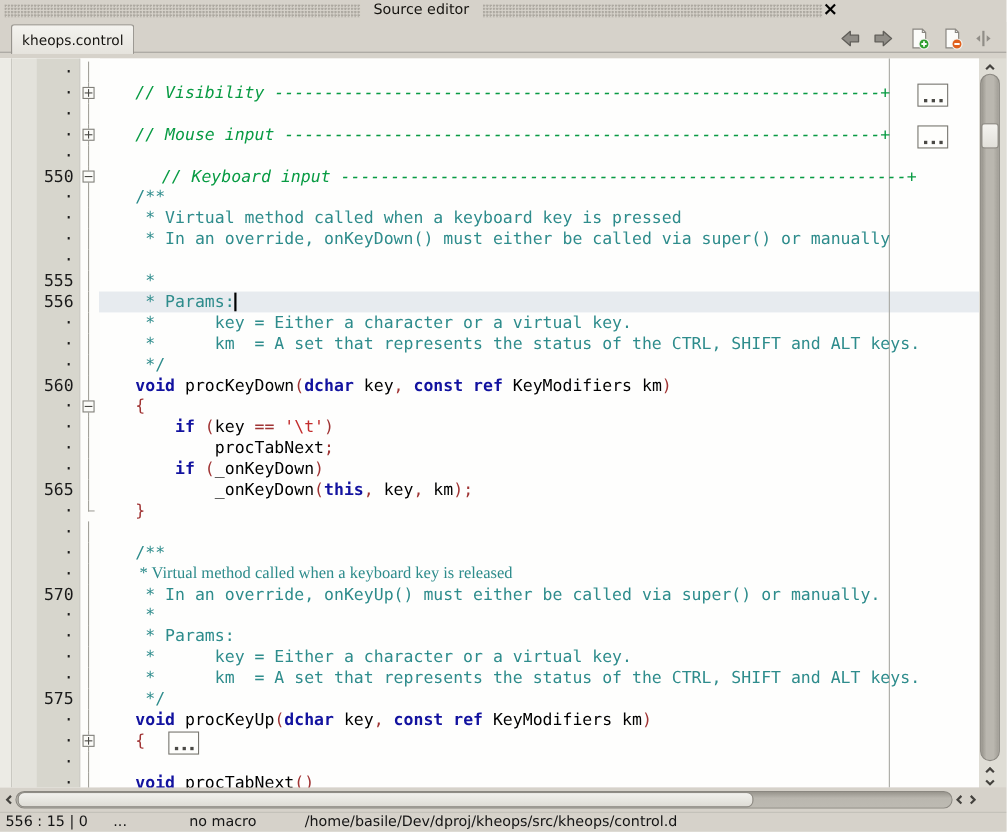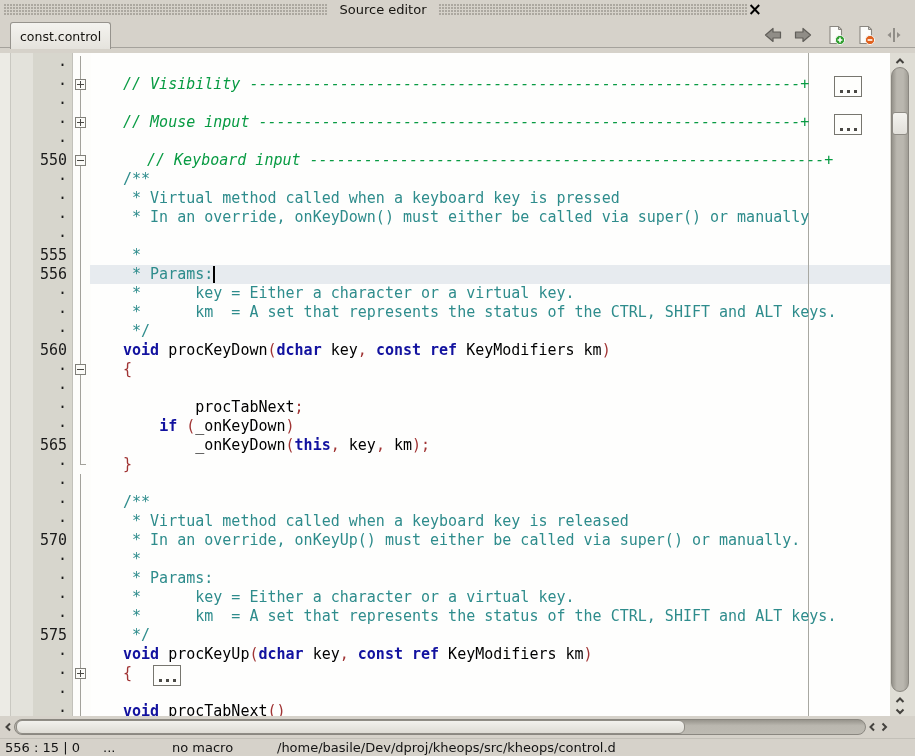--- a/index.html
+++ b/index.html
@@ -76,21 +76,21 @@
 <div class="window">
 
   <div class="titlebar">
     <div class="titledots"></div>
     <div class="titletext">Source editor</div>
     <div class="closebtn">×</div>
   </div>
 
   <div class="tabbar">
     <div class="tab">
-      <span>const.control</span>
+      <span>kheops.control</span>
     </div>
     <div class="toolicon" style="left:762px;">
       <svg width="22" height="22" viewBox="0 0 22 22">
         <path d="M3.5 11 L11 4.5 V8 H18.5 V14 H11 V17.5 Z" fill="#908D87" stroke="#605E59" stroke-width="1.2" stroke-linejoin="round"></path>
       </svg>
     </div>
     <div class="toolicon" style="left:792px;">
       <svg width="22" height="22" viewBox="0 0 22 22">
         <path d="M18.5 11 L11 4.5 V8 H3.5 V14 H11 V17.5 Z" fill="#908D87" stroke="#605E59" stroke-width="1.2" stroke-linejoin="round"></path>
       </svg>
@@ -235,20 +235,21 @@
           <div class="fv"></div>
           <div class="fbox">
             <div class="fbh"></div>
           </div>
         </div>
         <div class="crow" style="top: 307px;"><span class="sg-p">{</span></div>
         <div class="lnum" style="top: 326px;">·</div>
         <div class="fcell" style="top: 326px;">
           <div class="fv"></div>
         </div>
+        <div class="crow" style="top: 326px;"><span class="sg-n">    </span><span class="sg-k">if</span><span class="sg-n"> </span><span class="sg-p">(</span><span class="sg-n">key </span><span class="sg-p">==</span><span class="sg-n"> </span><span class="sg-s">'\t'</span><span class="sg-p">)</span></div>
         <div class="lnum" style="top: 345px;">·</div>
         <div class="fcell" style="top: 345px;">
           <div class="fv"></div>
         </div>
         <div class="crow" style="top: 345px;"><span class="sg-n">        procTabNext</span><span class="sg-p">;</span></div>
         <div class="lnum" style="top: 364px;">·</div>
         <div class="fcell" style="top: 364px;">
           <div class="fv"></div>
         </div>
         <div class="crow" style="top: 364px;"><span class="sg-n">    </span><span class="sg-k">if</span><span class="sg-n"> </span><span class="sg-p">(</span><span class="sg-n">_onKeyDown</span><span class="sg-p">)</span></div>
@@ -270,21 +271,21 @@
         <div class="crow" style="top: 421px;"></div>
         <div class="lnum" style="top: 440px;">·</div>
         <div class="fcell" style="top: 440px;">
           <div class="fv"></div>
         </div>
         <div class="crow" style="top: 440px;"><span class="sg-d">/**</span></div>
         <div class="lnum" style="top: 459px;">·</div>
         <div class="fcell" style="top: 459px;">
           <div class="fv"></div>
         </div>
-        <div class="crow" style="top: 459px;"><span class="sg-d"> * Virtual method called when a keyboard key is released</span></div>
+        <div class="crow" style="top: 459px; font-family: Liberation Serif, serif;"><span class="sg-d"> * Virtual method called when a keyboard key is released</span></div>
         <div class="lnum" style="top: 478px;">570</div>
         <div class="fcell" style="top: 478px;">
           <div class="fv"></div>
         </div>
         <div class="crow" style="top: 478px;"><span class="sg-d"> * In an override, onKeyUp() must either be called via super() or manually.</span></div>
         <div class="lnum" style="top: 497px;">·</div>
         <div class="fcell" style="top: 497px;">
           <div class="fv"></div>
         </div>
         <div class="crow" style="top: 497px;"><span class="sg-d"> *</span></div>

